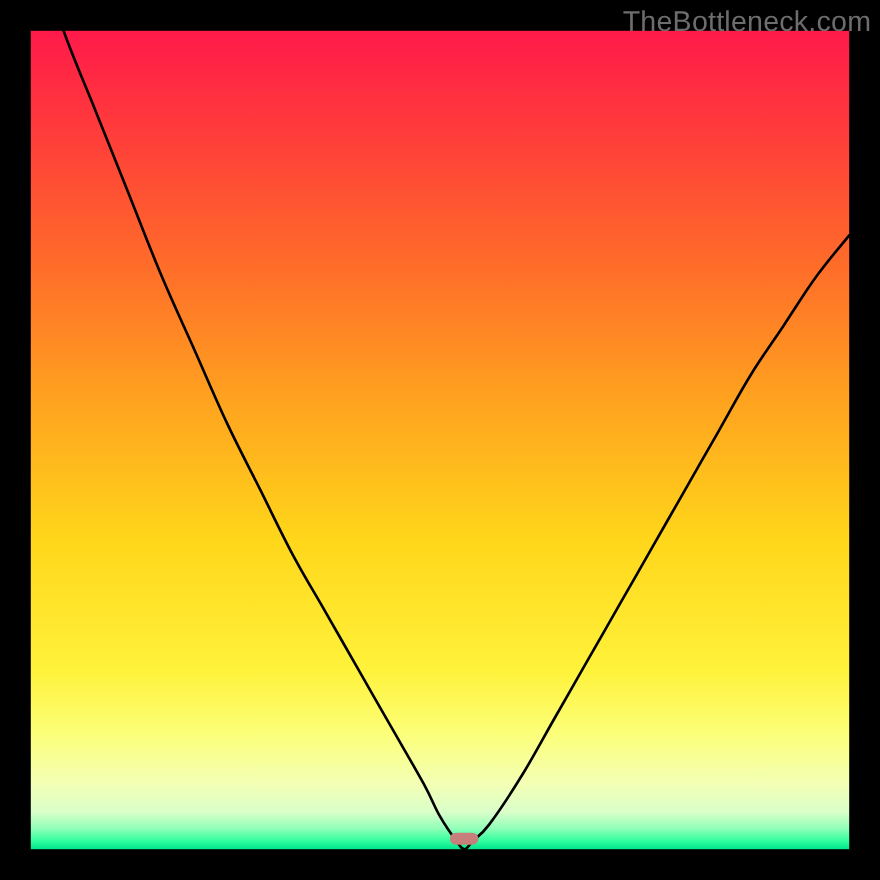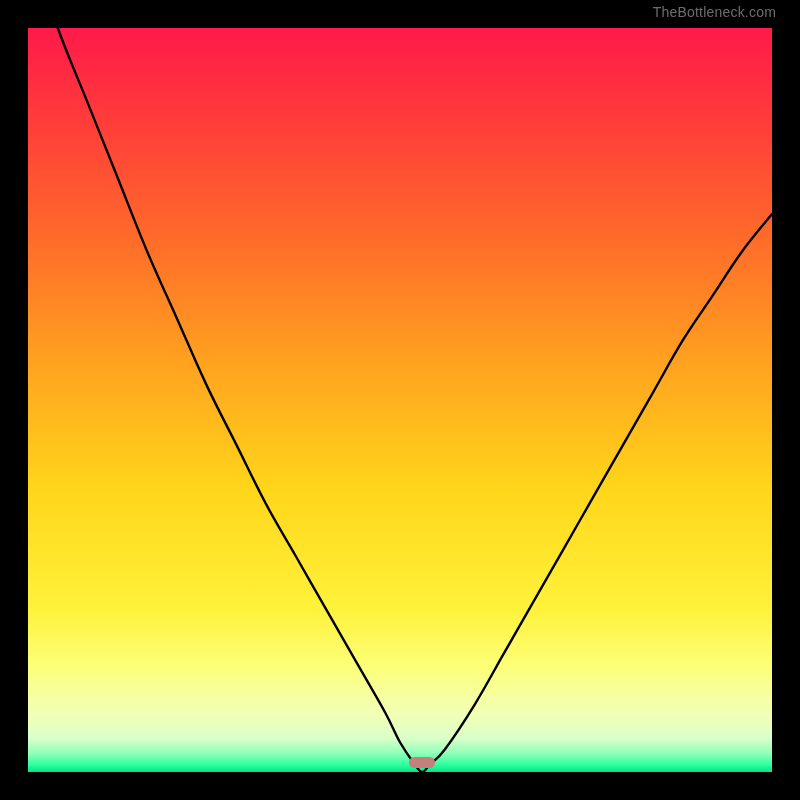--- a/index.html
+++ b/index.html
@@ -33,23 +33,23 @@
     height: 744px;
     overflow: visible;
   }
   .flat-spot {
     position: absolute;
     border-radius: 6px;
   }
   .attribution {
     position: absolute;
     top: 4px;
-    right: 24px;
+    right: 8px;
     color: #6d6d6d;
-    font-size: 14px;
+    font-size: 26px;
     font-weight: 500;
     letter-spacing: 0.2px;
   }
 </style>
 </head>
 <body>
 
 <div class="frame">
   <div class="plot-area" id="plot" style="background: linear-gradient(rgb(255, 26, 74) 0%, rgb(255, 59, 59) 12%, rgb(255, 106, 42) 28%, rgb(255, 162, 31) 45%, rgb(255, 214, 26) 62%, rgb(255, 242, 58) 78%, rgb(252, 255, 122) 86%, rgb(243, 255, 181) 92%, rgb(217, 255, 201) 95.5%, rgb(143, 255, 184) 97.5%, rgb(47, 255, 158) 99%, rgb(0, 229, 142) 100%);">
     <svg class="curve" id="curve" viewBox="0 0 744 744" preserveAspectRatio="none">

